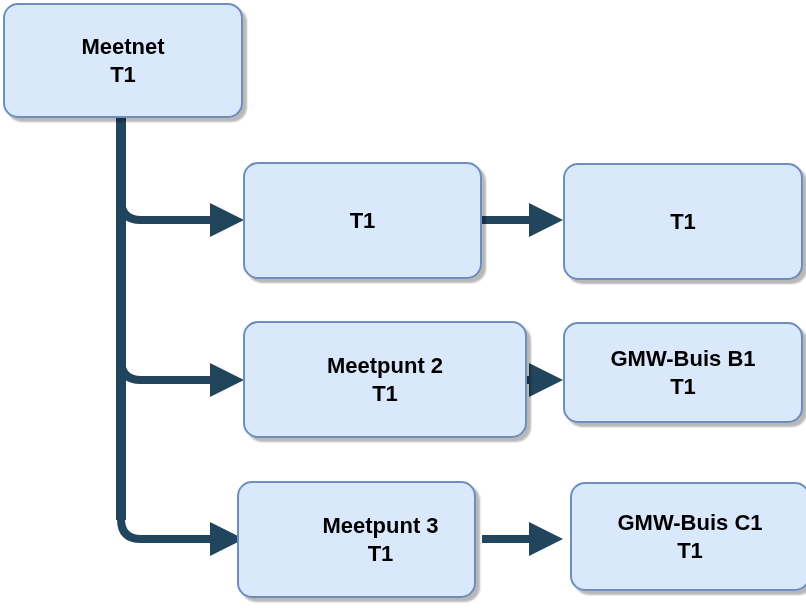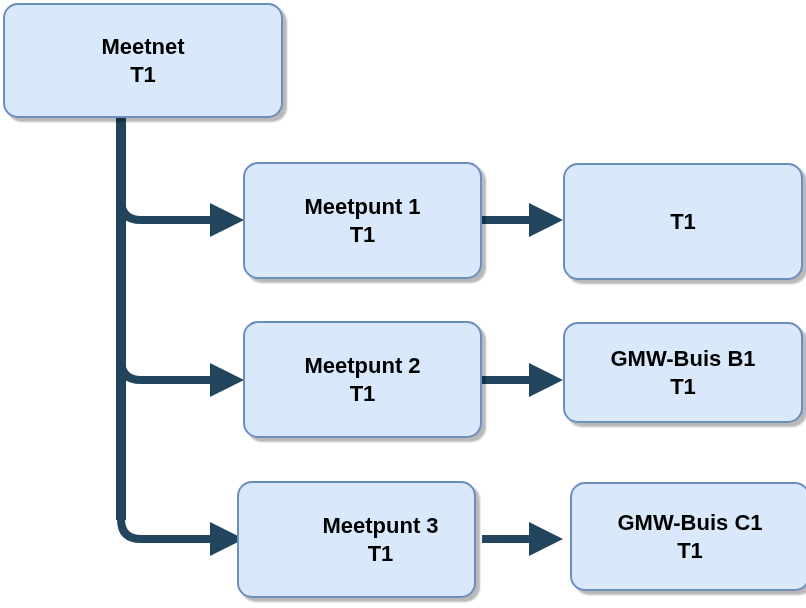--- a/index.html
+++ b/index.html
@@ -47,23 +47,23 @@
     display: flex;
     flex-direction: column;
     align-items: center;
     justify-content: center;
     text-align: center;
     color: var(--text);
     font-weight: bold;
     font-size: 22px;
     line-height: 28px;
   }
-  .node-meetnet   { left: 3px;   top: 3px;   width: 280px; height: 115px; }
+  .node-meetnet   { left: 3px;   top: 3px;   width: 240px; height: 115px; }
   .node-meetpunt-1{ left: 243px; top: 162px; width: 239px; height: 117px; }
-  .node-meetpunt-2{ left: 243px; top: 321px; width: 239px; height: 117px; }
+  .node-meetpunt-2{ left: 243px; top: 321px; width: 284px; height: 117px; }
   .node-meetpunt-3{ left: 237px; top: 481px; width: 239px; height: 117px; padding-left: 48px; }
   .node-gmw-1     { left: 563px; top: 163px; width: 240px; height: 117px; }
   .node-gmw-2     { left: 563px; top: 322px; width: 240px; height: 101px; }
   .node-gmw-3     { left: 570px; top: 482px; width: 240px; height: 109px; text-align: right; }
 </style>
 </head>
 <body>
 
 <div class="canvas">
 
@@ -85,21 +85,20 @@
     <polygon class="arrowhead" points="529,363 563,380 529,397"></polygon>
     <polygon class="arrowhead" points="529,522 563,539 529,556"></polygon>
   </svg>
 
   <div class="node node-meetnet">
     <span>Meetnet</span>
     <span>T1</span>
   </div>
 
   <div class="node node-meetpunt-1">
-    <span>Meetpunt 1</span>
     <span>T1</span>
   </div>
   <div class="node node-gmw-1">
     <span>T1</span>
   </div>
 
   <div class="node node-meetpunt-2">
     <span>Meetpunt 2</span>
     <span>T1</span>
   </div>

